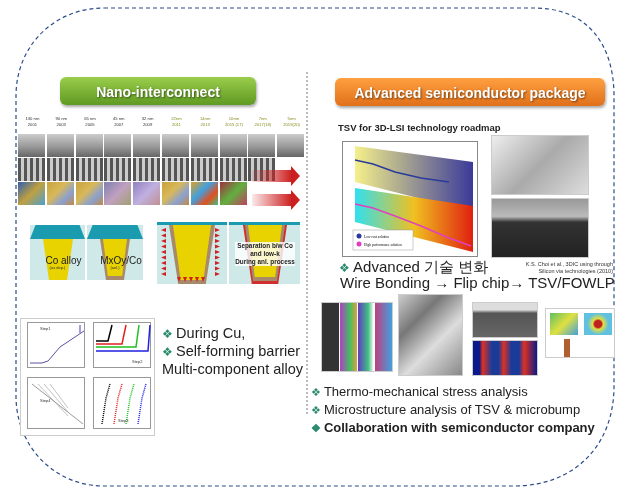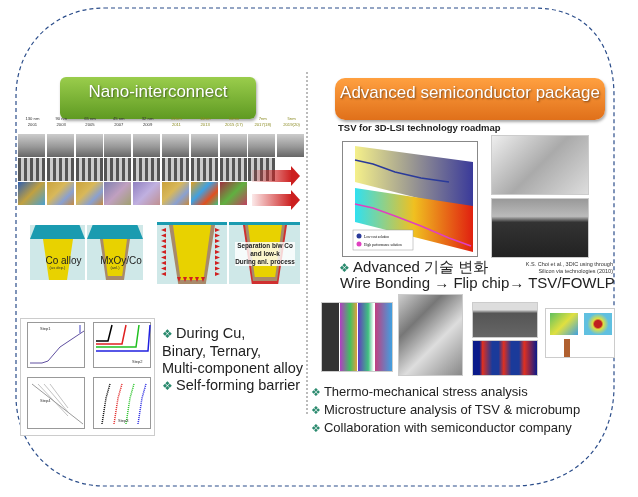--- a/index.html
+++ b/index.html
@@ -5,27 +5,27 @@
   * { box-sizing: border-box; margin: 0; padding: 0; }
   html, body { width: 638px; height: 497px; background: #ffffff; overflow: hidden; }
   body { position: relative; font-family: "Liberation Sans", sans-serif; color: #222; }
 
   .outer-frame { position: absolute; left: 14px; top: 6px; width: 612px; height: 482px; }
   .outer-frame svg { width: 100%; height: 100%; }
 
   .divider { position: absolute; left: 306px; top: 72px; width: 0; height: 342px; border-left: 2px dotted #bbb; }
 
   .header-btn {
-    position: absolute; height: 42px; border-radius: 6px;
-    color: #fff; font-weight: normal; font-size: 17px; text-align: center; line-height: 30px;
+    position: absolute; height: 28px; border-radius: 6px;
+    color: #fff; font-weight: bold; font-size: 14px; text-align: center; line-height: 30px;
     text-shadow: 1px 1px 2px rgba(0,0,0,0.5);
     box-shadow: 1px 2px 3px rgba(0,0,0,0.35);
   }
   .btn-green { left: 60px; top: 77px; width: 196px; background: linear-gradient(#9acd4c, #5f9a22); }
-  .btn-orange { left: 335px; top: 78px; width: 270px; background: linear-gradient(#ffa040, #e0701a); border-radius: 10px; }
+  .btn-orange { left: 335px; top: 78px; width: 270px; background: linear-gradient(#ffa040, #e0701a); }
 
   
   .node-table { position: absolute; left: 18px; top: 113px; width: 288px; }
   .node-headers { display: flex; height: 20px; }
   .node-h { width: 28.8px; font-size: 4.2px; text-align: center; line-height: 6px; color: #333; padding-top: 3px; }
   .node-h.hl { color: #8a8a20; }
   .node-row { display: flex; height: 23px; margin-top: 1px; }
   .cell { width: 27px; margin-right: 1.8px; height: 23px; }
   .r1 .cell { background: linear-gradient(180deg, #ccc 0%, #999 55%, #666 100%); }
   .r2 .cell { background: repeating-linear-gradient(90deg, #555 0 3px, #ccc 3px 6px); }
@@ -59,21 +59,21 @@
   .bullet-text .diamond { color: #2a8a6e; font-size: 12px; }
 
   
   .roadmap-title { position: absolute; left: 338px; top: 122px; font-size: 9.5px; font-weight: bold; }
   .roadmap-box { position: absolute; left: 342px; top: 141px; width: 136px; height: 116px; border: 1px solid #888; background: #fff; overflow: hidden; }
   .tsv-img { position: absolute; border: 1px solid #ccc; background: #ddd; }
   .citation { position: absolute; font-size: 5.5px; color: #333; text-align: right; line-height: 7px; }
 
   .pack-title { position: absolute; font-size: 15px; color: #222; }
   .bullets-right { position: absolute; left: 311px; top: 383px; font-size: 13px; line-height: 17px; }
-  .bullets-right .b { font-weight: normal; }
+  .bullets-right .b { font-weight: bold; }
 </style>
 </head>
 <body>
 
 <div class="outer-frame">
   <svg viewBox="0 0 612 482" preserveAspectRatio="none">
     <path d="M 90 2 L 520 2 C 575 2, 600 40, 600 90 L 600 380 C 600 440, 560 480, 500 480 L 90 480 C 40 480, 2 440, 2 390 L 2 90 C 2 40, 40 2, 90 2 Z" fill="none" stroke="#2b4d8a" stroke-width="1.2" stroke-dasharray="4 3"></path>
   </svg>
 </div>
 
@@ -255,23 +255,22 @@
       <polyline points="20,46 24,20 28,6" fill="none" stroke="#e02020" stroke-width="1.5" stroke-dasharray="1 1"></polyline>
       <polyline points="32,46 36,20 40,6" fill="none" stroke="#20c020" stroke-width="1.5" stroke-dasharray="1 1"></polyline>
       <polyline points="44,46 48,20 52,6" fill="none" stroke="#2020e0" stroke-width="1.5" stroke-dasharray="1 1"></polyline>
     </svg>
     <span class="mini-label" style="left:24px;top:40px;">Step3</span>
   </div>
 </div>
 
 <div class="bullet-text" style="left:162px;top:325px;" id="left-bullets">
     <div><span class="diamond">❖ </span><span>During Cu,</span></div>
-    <div><span>Binary, Ternary,</span></div>
+    <div><span class="diamond">❖ </span><span>Self-forming barrier</span></div>
     <div><span>Multi-component alloy</span></div>
-    <div><span class="diamond">❖ </span><span>Self-forming barrier</span></div>
   </div>
 
 <div class="header-btn btn-orange">Advanced semiconductor package</div>
 
 <div class="roadmap-title">TSV for 3D-LSI technology roadmap</div>
 <div class="roadmap-box">
   <svg width="136" height="116">
     <polygon points="12,4 130,20 130,70 12,40" fill="url(#yb)"></polygon>
     <polygon points="12,46 130,64 130,110 12,80" fill="url(#cr)"></polygon>
     <defs>

